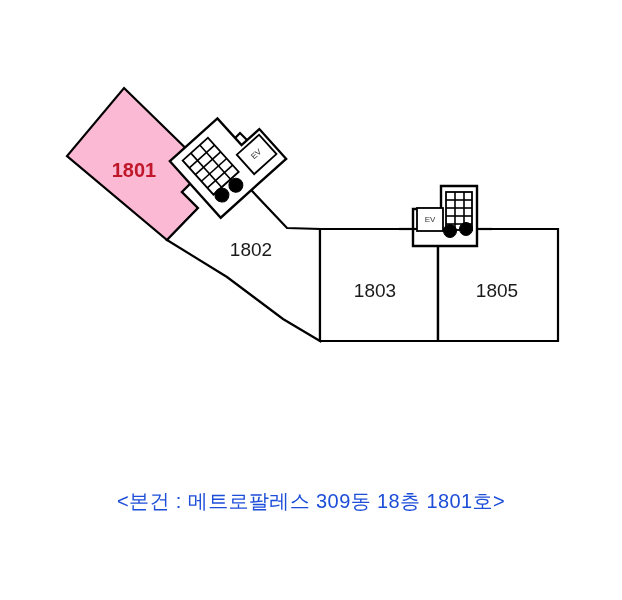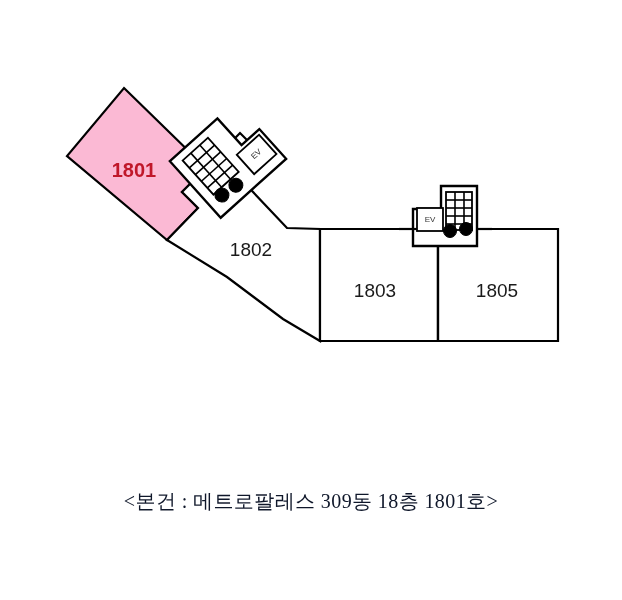--- a/index.html
+++ b/index.html
@@ -87,23 +87,23 @@
     dominant-baseline: middle;
   }
   #caption-bar {
     position: absolute;
     left: 0;
     top: 488px;
     width: 622px;
     text-align: center;
   }
   #caption-text {
-    font-family: Liberation Serif, serif;
+    font-family: Liberation Sans, sans-serif;
     font-size: 20px;
-    color: #0f172a;
+    color: #1d4ed8;
     letter-spacing: 0.4px;
     white-space: nowrap;
   }
 </style>
 </head>
 <body>
 
 <div id="floorplan-root">
 
   <svg id="plan-svg" viewBox="0 0 622 600" xmlns="http://www.w3.org/2000/svg">

